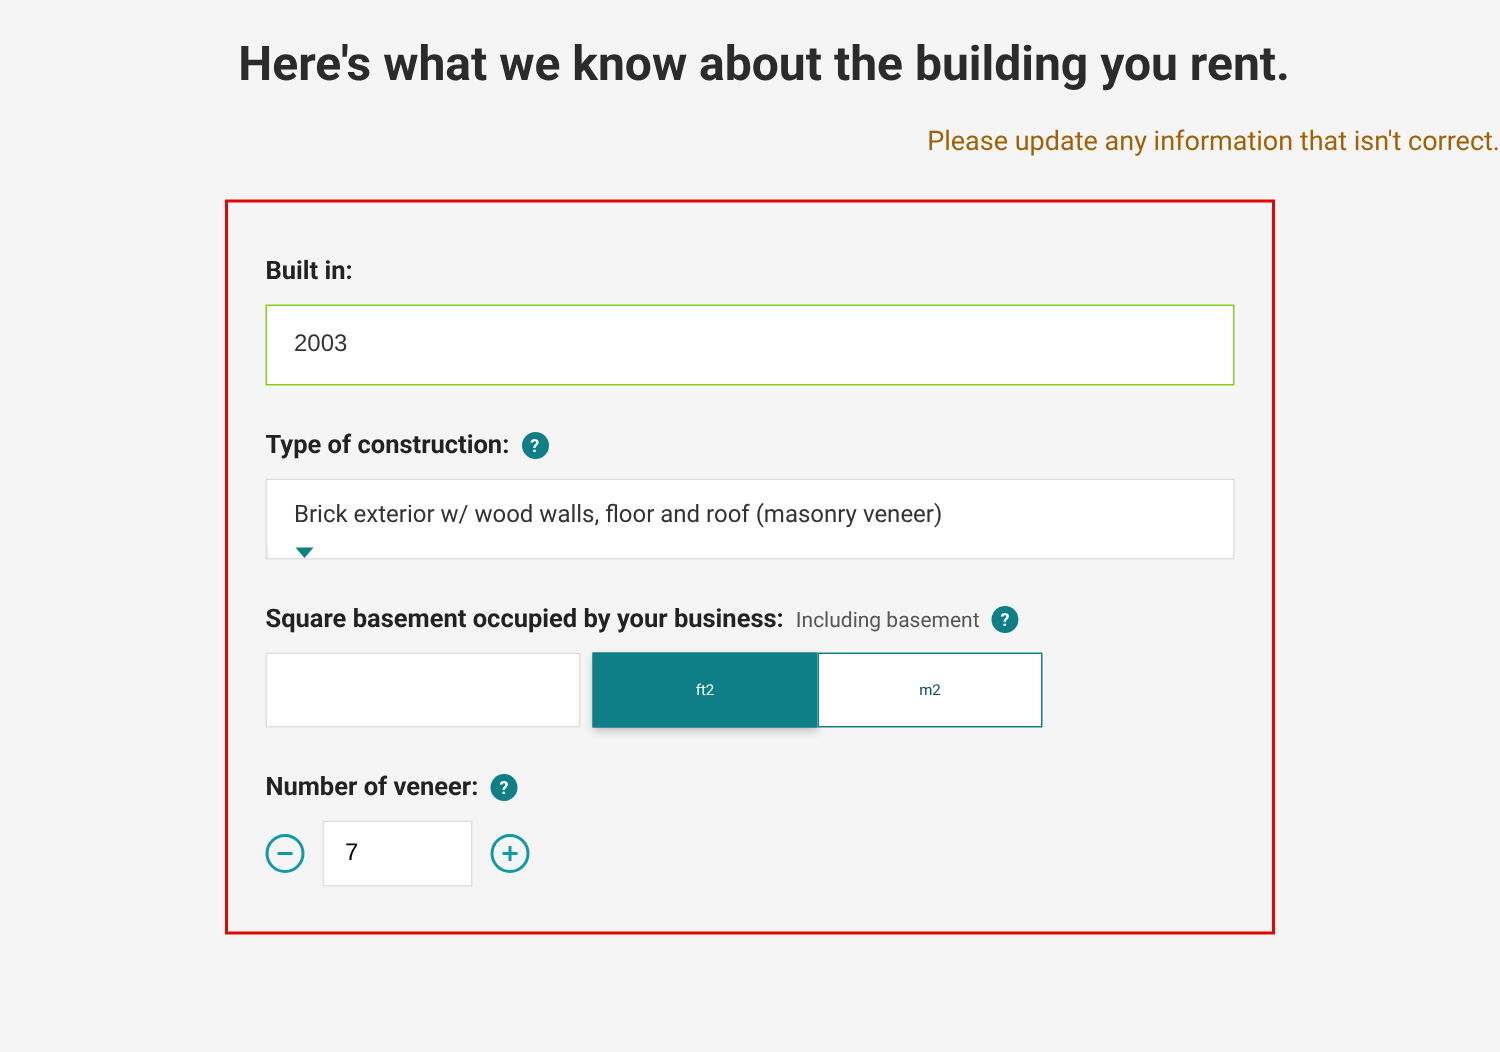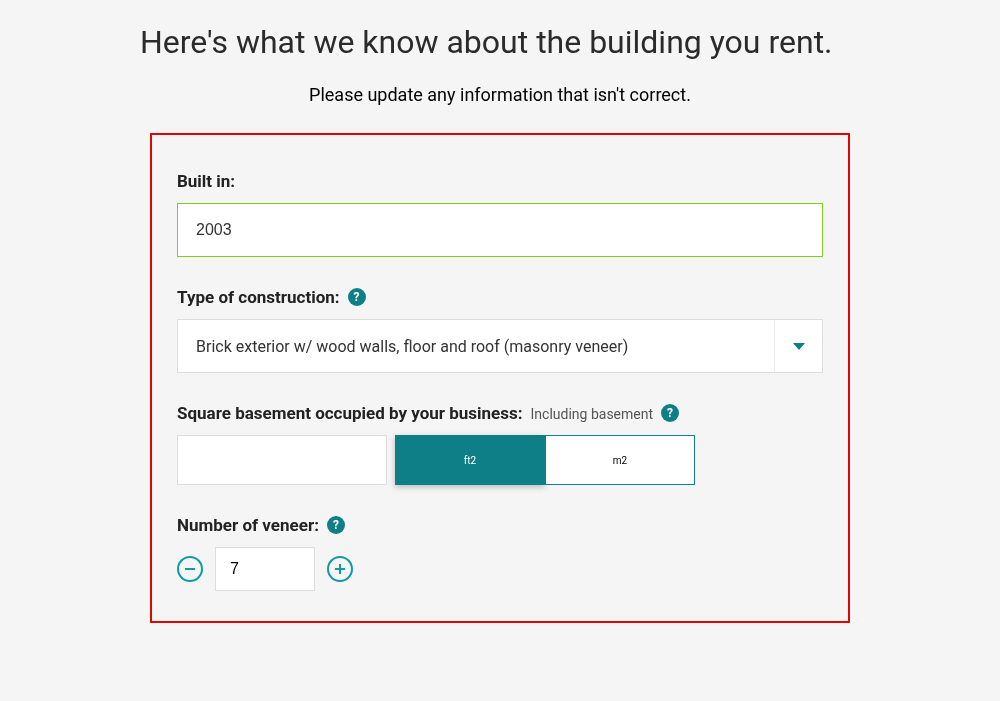--- a/index.html
+++ b/index.html
@@ -7,32 +7,32 @@
   body {
     background: #f5f5f5;
     font-family: -apple-system, BlinkMacSystemFont, "Segoe UI", Roboto, Arial, sans-serif;
     color: #333;
   }
   .page {
     width: 1000px;
     padding-top: 22px;
   }
   .title {
-    text-align: left;
+    text-align: right;
     font-size: 32px;
-    font-weight: 400;
+    font-weight: 700;
     color: #2b2b2b;
     line-height: 1.25;
     max-width: 720px;
     margin: 0 auto;
   }
   .subtitle {
-    text-align: center;
+    text-align: right;
     font-size: 18px;
-    color: #000000;
+    color: #a16207;
     margin-top: 22px;
   }
   .form-box {
     width: 700px;
     margin: 28px auto 0;
     border: 2px solid #e10600;
     padding: 36px 25px 30px;
   }
   .field { margin-bottom: 30px; }
   .field:last-child { margin-bottom: 0; }
@@ -75,20 +75,21 @@
     font-size: 16px;
     padding: 0 18px;
     color: #333;
     outline: none;
   }
   .select-wrap {
     display: flex;
     height: 54px;
     background: #fff;
     border: 1px solid #ddd;
+    flex-direction: column;
   }
   .select-value {
     flex: 1;
     display: flex;
     align-items: center;
     padding: 0 18px;
     font-size: 16px;
     color: #333;
   }
   .select-caret {
@@ -130,21 +131,21 @@
     margin-left: 8px;
   }
   .unit-btn.active {
     background: #0f7f87;
     color: #fff;
     box-shadow: 0 2px 6px rgba(0,0,0,0.25);
     border: 1px solid #0f7f87;
   }
   .unit-btn.inactive {
     background: #fff;
-    color: #000000;
+    color: #0c4a6e;
     border: 1px solid #0f7f87;
     margin-left: 0;
   }
   .stepper-row {
     display: flex;
     align-items: center;
     gap: 12px;
   }
   .step-btn {
     width: 26px;

